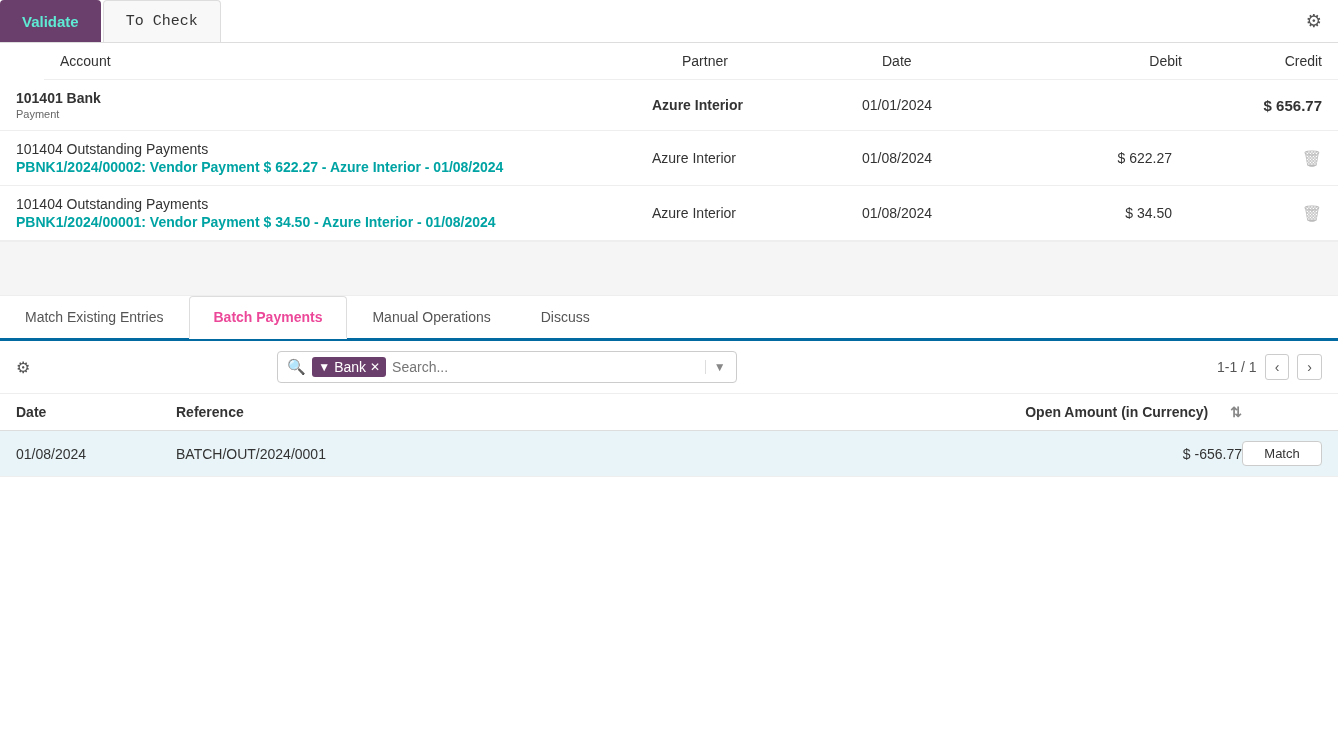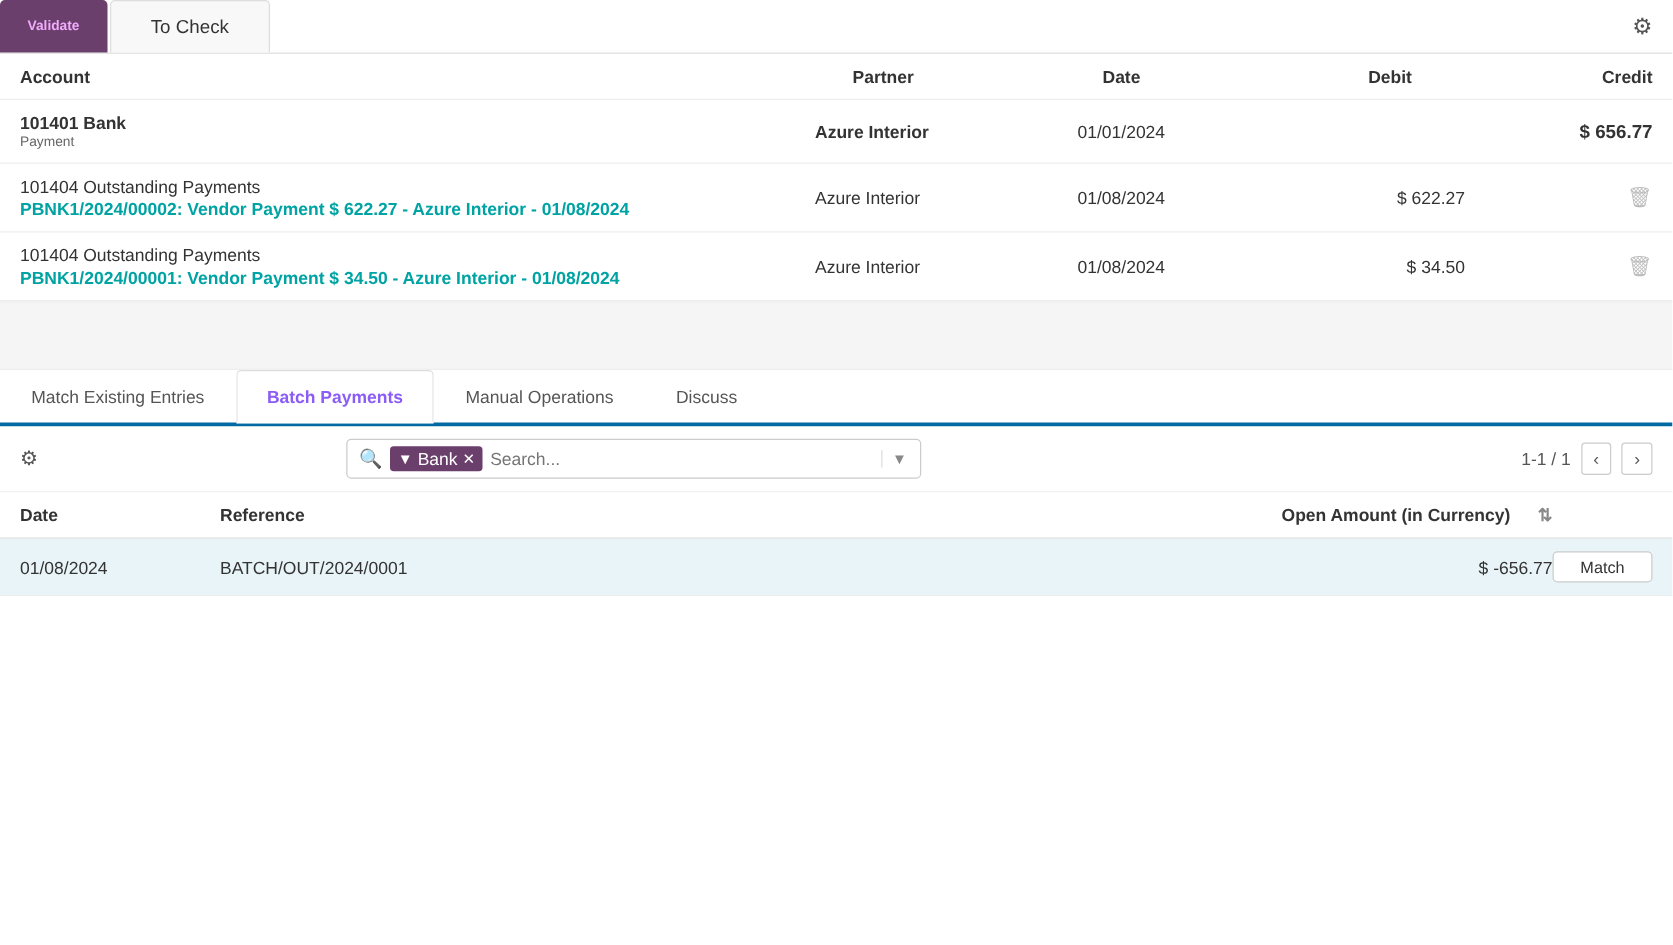--- a/index.html
+++ b/index.html
@@ -2,57 +2,59 @@
 <html><head>
   <meta charset="utf-8">
   <style>
     * { box-sizing: border-box; margin: 0; padding: 0; font-family: -apple-system, BlinkMacSystemFont, 'Segoe UI', sans-serif; font-size: 14px; }
     body { background: #fff; color: #333; }
 
     
     .top-tabs { display: flex; align-items: stretch; border-bottom: 1px solid #ddd; position: relative; }
     .top-tabs .tab-validate {
       background: #6b3f6b;
-      color: #f0abfc;
+      color: #5eead4;
       border: none;
       padding: 10px 22px;
-      font-size: 11px;
+      font-size: 15px;
       font-weight: 600;
       cursor: pointer;
       border-radius: 4px 4px 0 0;
     }
     .top-tabs .tab-tocheck {
       background: #f8f8f8;
       color: #333;
       border: 1px solid #ddd;
       border-bottom: none;
-      padding: 10px 32px;
+      padding: 10px 22px;
       font-size: 15px;
       cursor: pointer;
       border-radius: 4px 4px 0 0;
       margin-left: 2px;
+      font-family: Liberation Mono, monospace;
     }
     .top-tabs .gear-top {
       margin-left: auto;
       padding: 10px 16px;
       cursor: pointer;
       color: #555;
       font-size: 18px;
       align-self: center;
     }
 
     
     .main-table { padding: 0; }
     .col-headers {
       display: grid;
       grid-template-columns: 1fr 200px 160px 140px 140px;
       padding: 10px 16px;
       border-bottom: 1px solid #eee;
       color: #333;
-      font-weight: 700;
+      font-weight: 400;
+      margin-left: 44px;
     }
     .col-headers span { }
 
     
     .entry-row {
       display: grid;
       grid-template-columns: 1fr 200px 160px 140px 140px;
       padding: 10px 16px;
       border-bottom: 1px solid #eee;
       align-items: start;
@@ -97,21 +99,21 @@
       cursor: pointer;
       color: #555;
       border: 1px solid transparent;
       border-bottom: none;
       margin-bottom: -1px;
       font-size: 14px;
     }
     .bottom-tab.active {
       border: 1px solid #ddd;
       border-bottom: 2px solid #fff;
-      color: #8b5cf6;
+      color: #ec4899;
       font-weight: 600;
       background: #fff;
       border-radius: 4px 4px 0 0;
     }
 
     
     .bottom-toolbar {
       display: flex;
       align-items: center;
       padding: 10px 16px;
@@ -210,21 +212,21 @@
 <div class="top-tabs">
   <button class="tab-validate">Validate</button>
   <button class="tab-tocheck">To Check</button>
   <span class="gear-top">⚙</span>
 </div>
 
 <div class="col-headers">
   <span>Account</span>
   <span>Partner</span>
   <span>Date</span>
-  <span style="text-align:center">Debit</span>
+  <span style="text-align:right">Debit</span>
   <span style="text-align:right">Credit</span>
 </div>
 
 <div class="main-table">
 
   <div class="entry-row first-row">
     <div class="account-col">
       <div class="account-name">101401 Bank</div>
       <div class="account-sub">Payment</div>
     </div>

